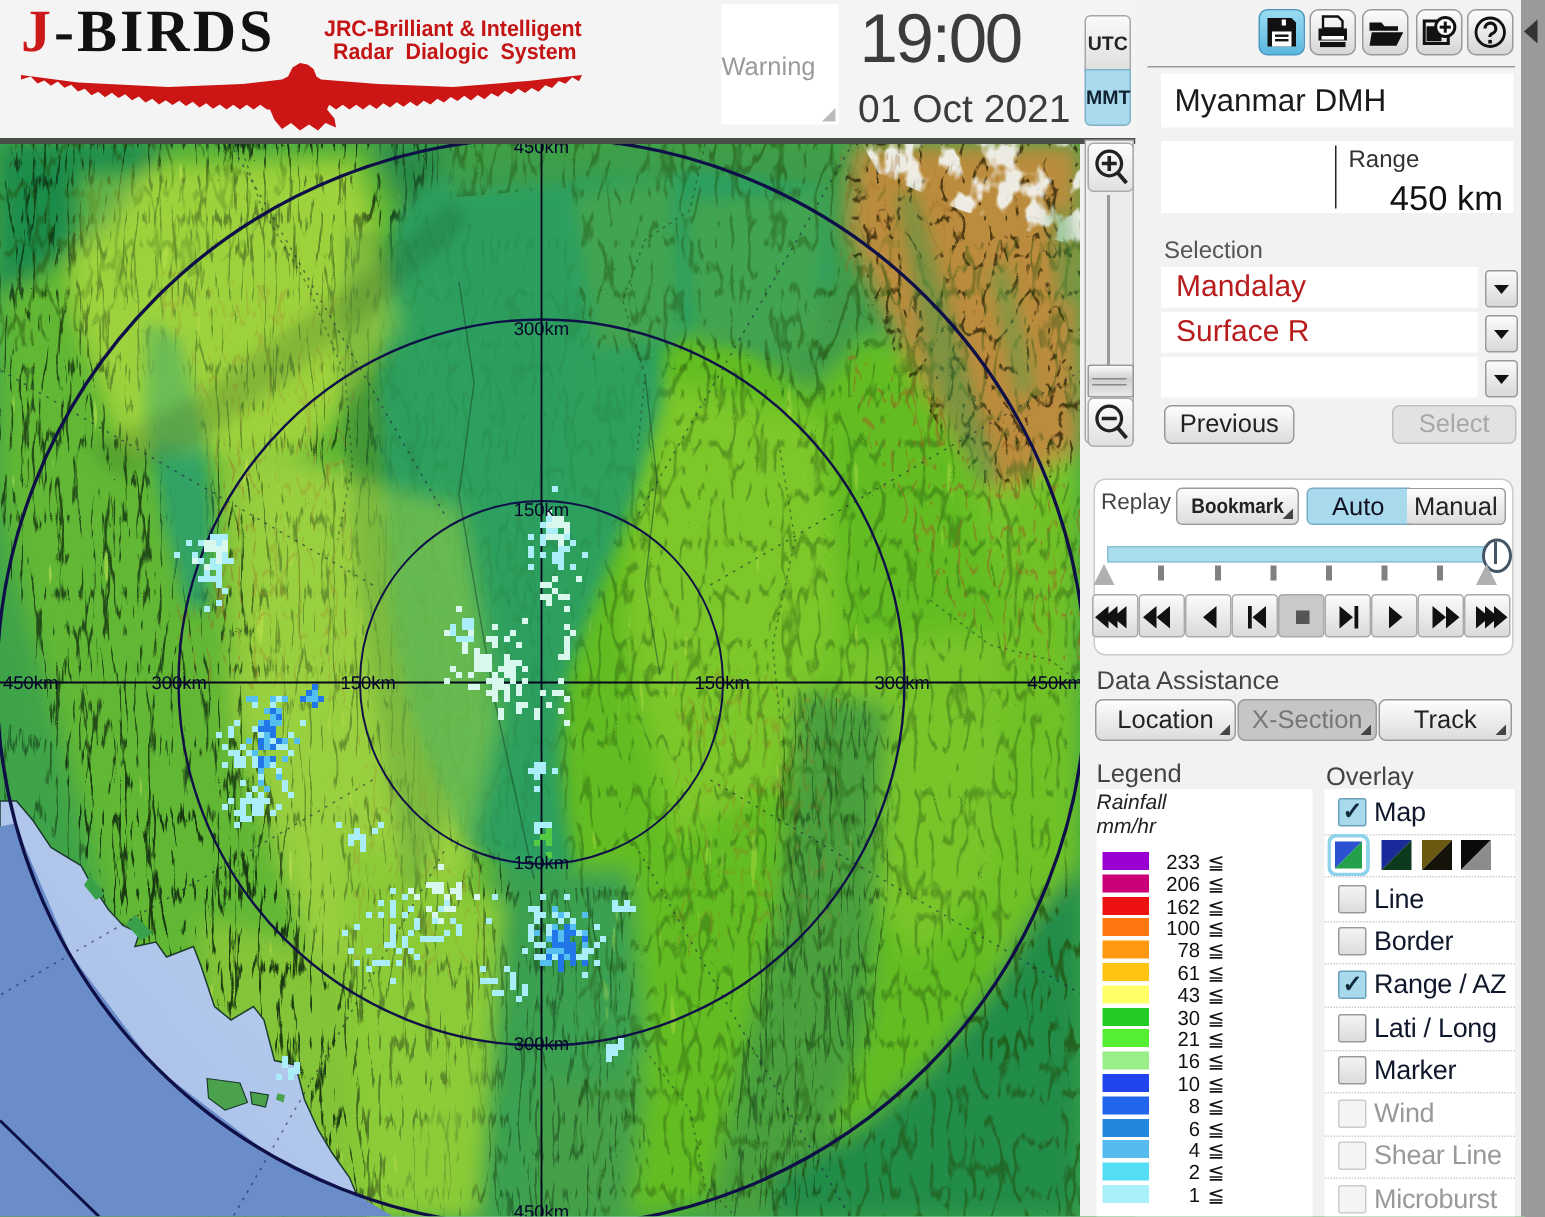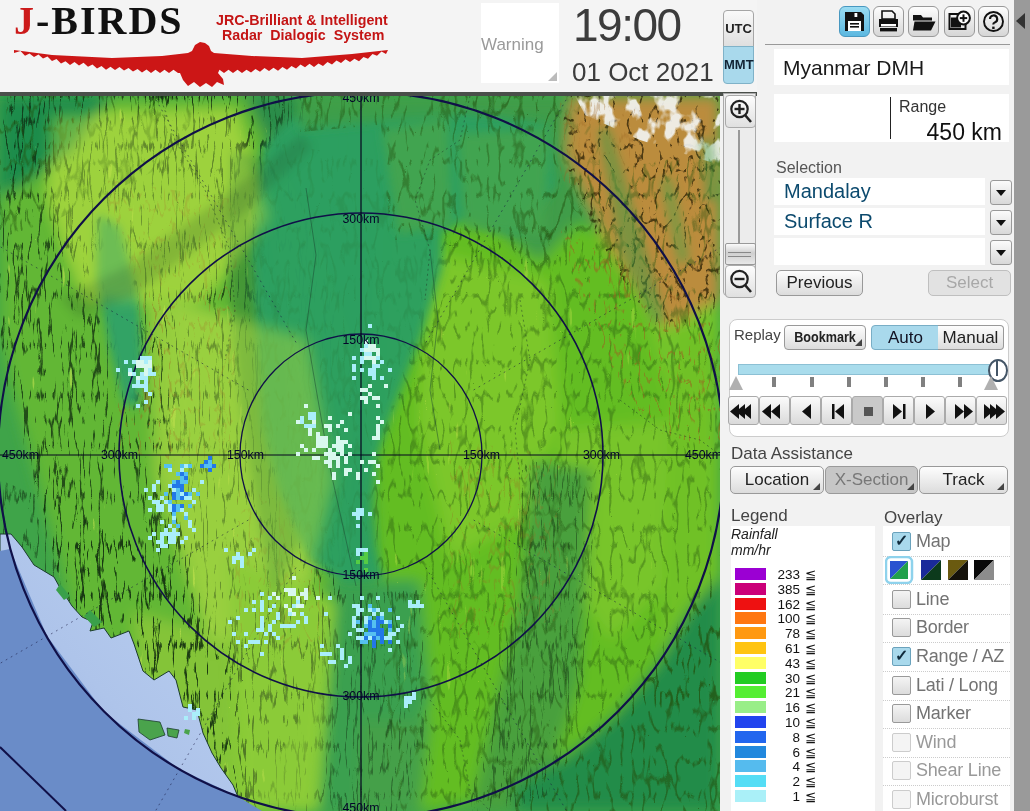--- a/index.html
+++ b/index.html
@@ -27,21 +27,21 @@
 #rpanel{left:757px;top:0;width:257px;height:811px;background:#f2f2f2;}
 #rsep{left:765px;top:44px;width:245px;height:1px;background:#999;}
 #dmhbox{left:774px;top:49px;width:235px;height:36px;background:#fff;}
 #dmhbox span{position:absolute;left:9px;top:7px;font-size:21px;color:#1a1a1a;}
 #rangebox{left:774px;top:94px;width:235px;height:48px;background:#fff;}
 #rangeline{left:890px;top:97px;width:1px;height:42px;background:#222;}
 #rangelab{left:899px;top:98px;font-size:16px;color:#333;}
 #rangeval{left:890px;top:119px;width:112px;text-align:right;font-size:23px;color:#111;}
 #sellab{left:776px;top:159px;font-size:16px;color:#555;}
 .cfield{left:774px;width:211px;height:27px;background:#fff;}
-.cfield span{position:absolute;left:10px;top:2px;font-size:20px;color:#0c4a6e;}
+.cfield span{position:absolute;left:10px;top:2px;font-size:20px;color:#b91c1c;}
 .dbtn{left:990px;width:20px;height:23px;border:1px solid #999;border-radius:3px;background:linear-gradient(#fbfbfb,#d8d8d8);}
 .dbtn:after{content:"";position:absolute;left:5px;top:9px;border-left:5px solid transparent;border-right:5px solid transparent;border-top:6px solid #111;}
 .pbtn{height:24px;border:1px solid #999;border-radius:5px;background:linear-gradient(#fdfdfd,#dcdcdc);font-size:17px;color:#222;text-align:center;line-height:24px;}
 #prevbtn{left:776px;top:270px;width:85px;}
 #selbtn{left:928px;top:270px;width:81px;background:#e2e2e2;border-color:#bfbfbf;color:#a8a8a8;}
 
 #replaybox{left:729px;top:319px;width:280px;height:118px;background:#fff;border:1px solid #ccc;border-radius:8px;box-sizing:border-box;}
 #replaylab{left:734px;top:326px;font-size:15px;color:#444;}
 #bookmark{left:784px;top:325px;width:80px;height:23px;border:1px solid #999;border-radius:4px;background:linear-gradient(#fdfdfd,#dcdcdc);}
 #bookmark span{position:absolute;width:100%;text-align:center;top:3px;font-size:14px;font-weight:bold;color:#222;transform:scaleX(.9);}
@@ -71,21 +71,21 @@
 .lnum{position:absolute;left:8px;top:0px;width:61px;text-align:right;font-size:13.5px;color:#111;}
 .leq{position:absolute;left:74px;top:-1px;font-size:13.5px;color:#111;}
 
 #ovlab{left:884px;top:508px;font-size:17px;color:#444;}
 #ovbox{left:883px;top:526px;width:127px;height:285px;background:#fff;}
 .orow{position:absolute;left:0;width:127px;height:28px;border-bottom:1px dotted #ccc;}
 .ck{position:absolute;left:9px;top:4px;width:17px;height:17px;border:1px solid #999;border-radius:2px;background:linear-gradient(#f4f4f4,#dcdcdc);}
 .ck.on{background:#a9d9ec;border-color:#6aa2bc;}
 .ck.on:after{content:"\2713";position:absolute;left:2px;top:-2px;font-size:16px;font-weight:bold;color:#112b3c;}
 .ck.dis{border-color:#ccc;background:#f4f4f4;}
-.olab{position:absolute;left:33px;top:3px;font-size:18px;color:#737373;white-space:nowrap;letter-spacing:-0.2px;}
+.olab{position:absolute;left:33px;top:3px;font-size:18px;color:#0f172a;white-space:nowrap;letter-spacing:-0.2px;}
 .olab.dis{color:#999;}
 
 #gstrip{left:1014px;top:0;width:16px;height:811px;background:#9a9a9a;}
 #gtri{left:1016px;top:13px;width:0;height:0;border-top:8px solid transparent;border-bottom:8px solid transparent;border-right:9px solid #333;}
 
 #zstrip{left:723px;top:93px;width:33px;height:203px;background:#ececec;border:1px solid #aaa;border-radius:0 0 4px 4px;box-sizing:border-box;}
 .zbtn{left:725px;width:29px;height:31px;border:1px solid #aaa;border-radius:4px;background:linear-gradient(#fdfdfd,#e0e0e0);}
 #ztrack{left:738px;top:130px;width:2px;height:115px;background:#999;}
 #zthumb{left:725px;top:243px;width:29px;height:20px;border:1px solid #999;border-radius:2px;background:linear-gradient(#fafafa,#cfcfcf 45%,#e8e8e8);}
 #zthumb:after{content:"";position:absolute;left:2px;top:8px;width:23px;height:3px;border-top:1px solid #888;border-bottom:1px solid #888;}
@@ -244,21 +244,21 @@
 <div id="leglab" class="abs">Legend</div>
 <div id="legbox" class="abs">
   <div id="rainlab">Rainfall<br>mm/hr</div>
 <div class="lrow" style="top: 41px;">
       <div class="lsw" style="background:#9b00d3"></div>
       <div class="lnum">233</div>
       <div class="leq">≦</div>
     </div>
     <div class="lrow" style="top: 55.8px;">
       <div class="lsw" style="background:#cb0079"></div>
-      <div class="lnum">385</div>
+      <div class="lnum">206</div>
       <div class="leq">≦</div>
     </div>
     <div class="lrow" style="top: 70.6px;">
       <div class="lsw" style="background:#ee1111"></div>
       <div class="lnum">162</div>
       <div class="leq">≦</div>
     </div>
     <div class="lrow" style="top: 85.4px;">
       <div class="lsw" style="background:#ff7711"></div>
       <div class="lnum">100</div>

